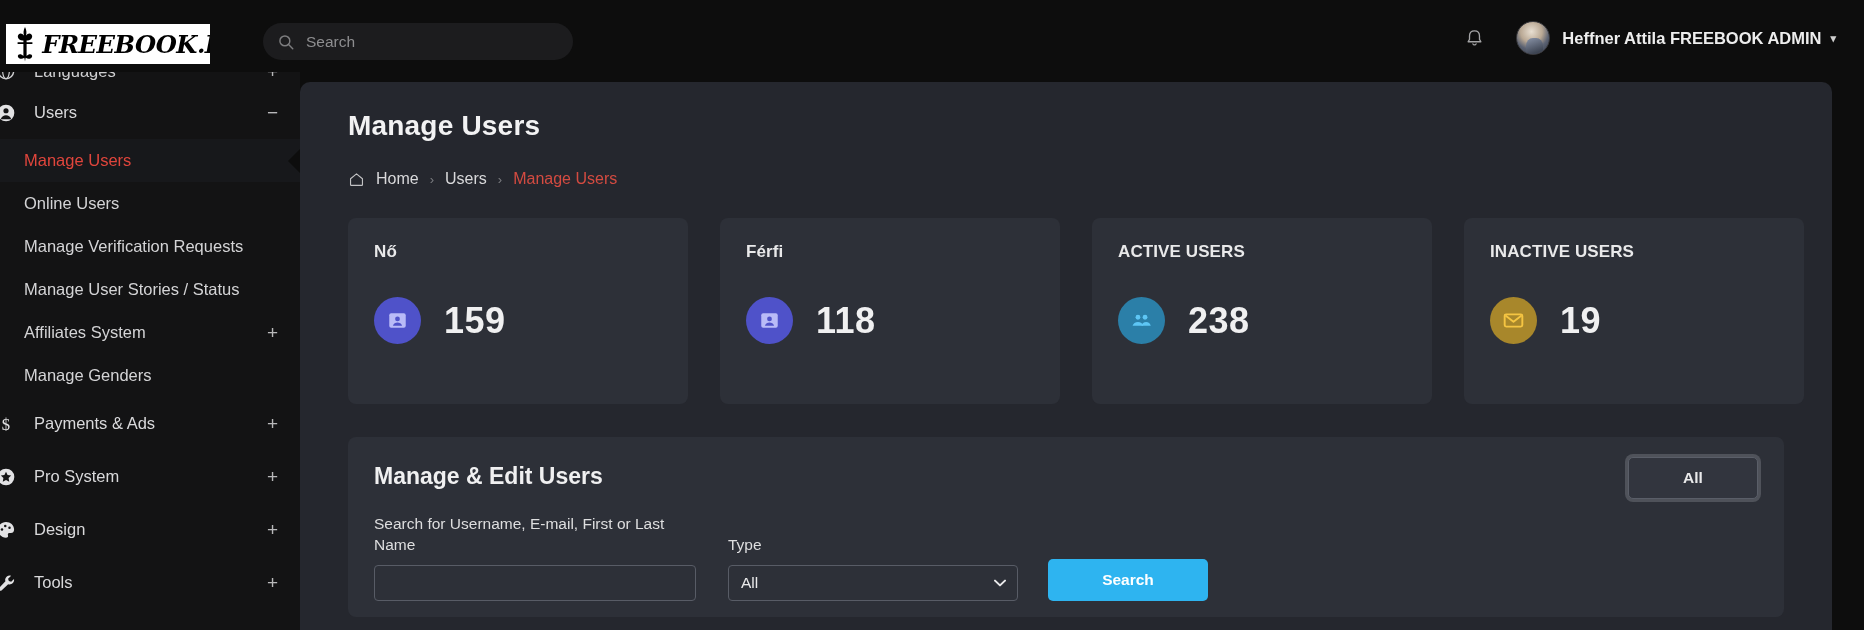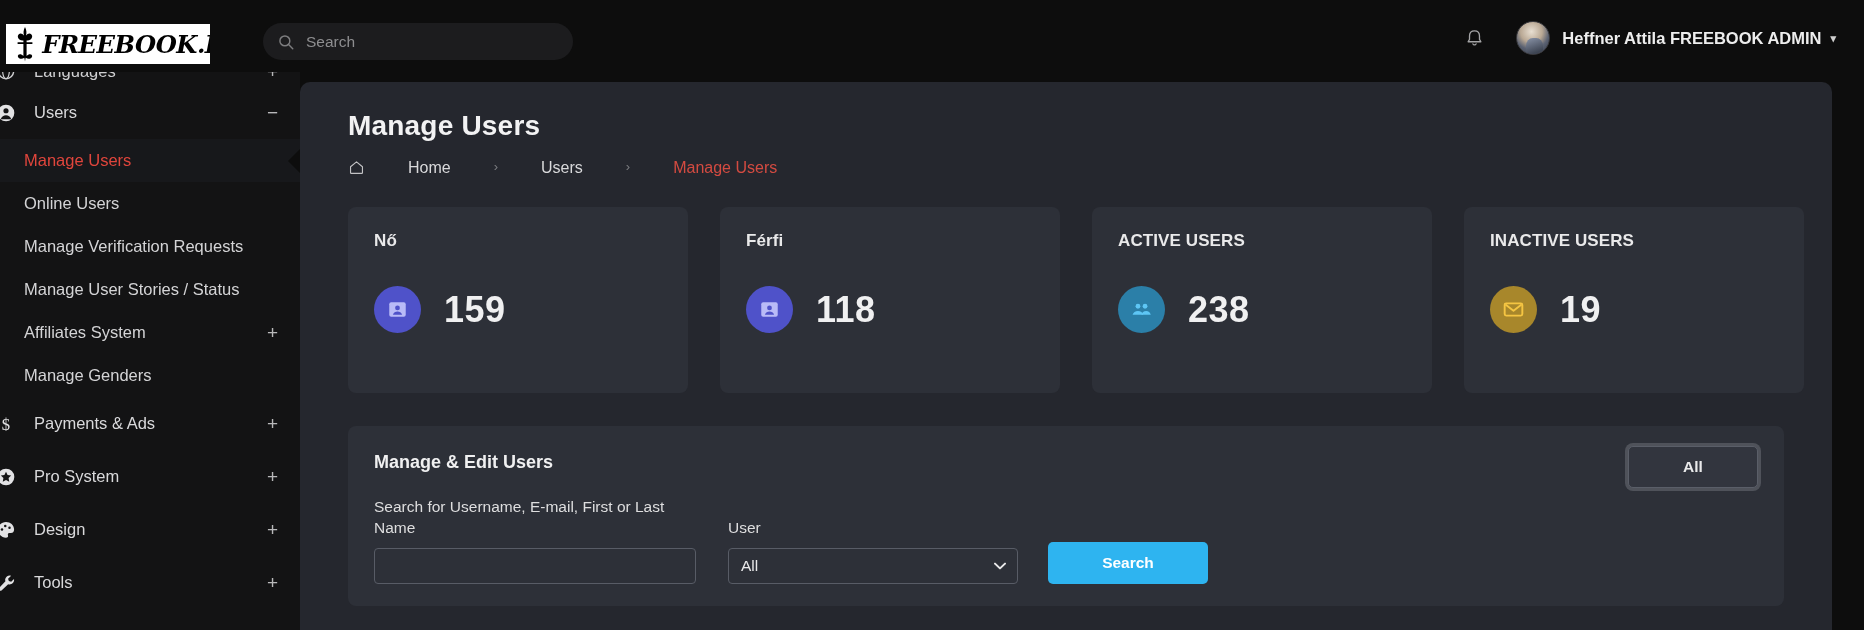--- a/index.html
+++ b/index.html
@@ -99,21 +99,21 @@
   
   .main {
     position: absolute; left: 300px; top: 82px;
     width: 1532px; height: 560px;
     background: #25272e; border-radius: 10px 10px 0 0;
     overflow: hidden; z-index: 10;
   }
   .page-title {
     margin: 28px 0 0 48px; font-size: 28px; font-weight: 700; color: #f2f2f3; letter-spacing: .2px;
   }
-  .breadcrumb { display: flex; margin: 17px 0 0 48px; font-size: 16px; gap: 32px; }
+  .breadcrumb { display: flex; align-items: center; margin: 28px 0 0 48px; font-size: 16px; }
   .bc-home-icon { width: 17px; height: 17px; margin-right: 11px; opacity: .86; }
   .bc-link { color: #d9d9db; cursor: pointer; }
   .bc-sep { margin: 0 11px; color: #7b7c80; font-size: 13px; }
   .bc-current { color: #d44b41; }
 
   
   .stats { display: flex; gap: 32px; margin: 30px 0 0 48px; }
   .stat-card {
     width: 340px; height: 186px; background: #2d3038; border-radius: 8px;
     padding: 24px 26px; display: flex; flex-direction: column;
@@ -125,21 +125,21 @@
     display: flex; align-items: center; justify-content: center; flex: 0 0 47px;
   }
   .stat-bubble svg { width: 23px; height: 23px; }
   .stat-value { margin-left: 23px; font-size: 36px; font-weight: 700; color: #f0f0f1; letter-spacing: .5px; }
 
   
   .manage-panel {
     margin: 33px 0 0 48px; width: 1436px; min-height: 180px;
     background: #2d3038; border-radius: 8px; padding: 26px 26px 0 26px; position: relative;
   }
-  .manage-title { font-size: 18px; font-weight: 700; color: #f0f0f1; }
+  .manage-title { font-size: 23px; font-weight: 700; color: #f0f0f1; }
   .all-btn {
     position: absolute; right: 26px; top: 20px;
     width: 130px; height: 42px; border-radius: 5px;
     background: #32353e; border: 1px solid #5a5e68;
     color: #e9e9ea; font-size: 15.5px; font-weight: 700;
     cursor: pointer; font-family: "Liberation Sans", sans-serif;
     box-shadow: 0 0 0 3px rgba(200,205,215,.22);
   }
   .form-row { display: flex; align-items: flex-end; margin-top: 24px; gap: 0; }
   .field-search { width: 322px; margin-right: 32px; }
@@ -388,21 +388,21 @@
       <button class="all-btn">All</button>
 
       <div class="form-row">
 
         <div class="field-search">
           <label class="field-label">Search for Username, E-mail, First or Last Name</label>
           <input class="text-input" type="text" value="" placeholder="" style="">
         </div>
 
         <div class="field-type">
-          <label class="field-label">User</label>
+          <label class="field-label">Type</label>
           <div class="select-wrap">
             <select class="select-box">
               <option>All</option>
             </select>
             <svg class="select-chevron" viewBox="0 0 12 8">
               <path d="M1 1.6 L6 6.4 L11 1.6" fill="none" stroke="#e9e9ea" stroke-width="2" stroke-linecap="round" stroke-linejoin="round"></path>
             </svg>
           </div>
         </div>
 

